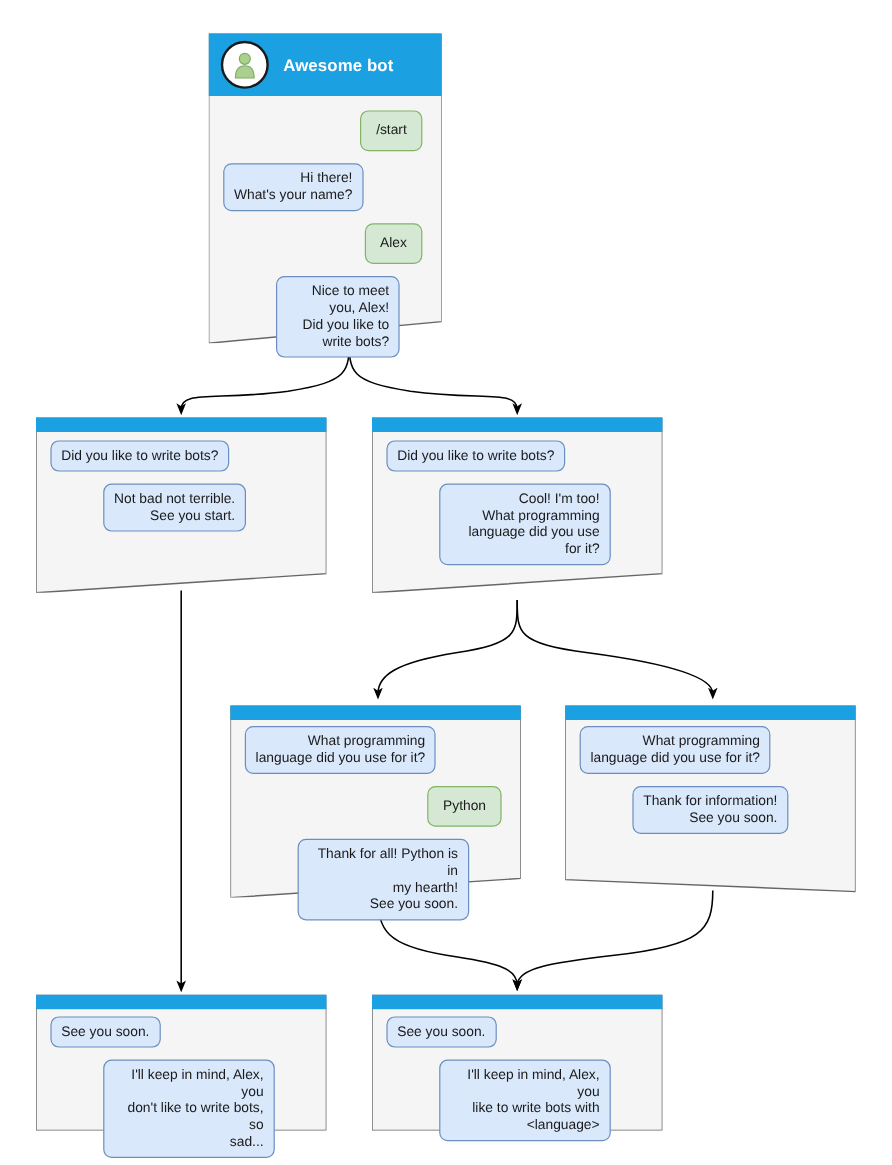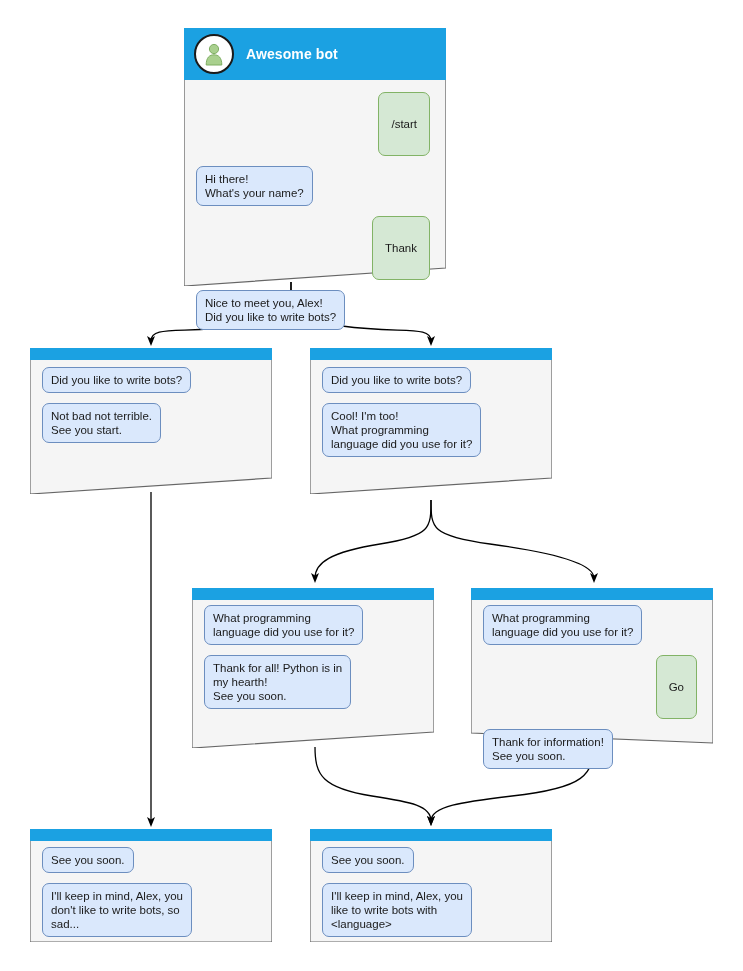--- a/index.html
+++ b/index.html
@@ -75,42 +75,42 @@
   }
   .msgs {
     position: relative;
     padding: 10px 12px 10px 12px;
     box-sizing: border-box;
   }
   .row {
     display: flex;
     margin-bottom: 10px;
   }
-  .row:last-child { margin-bottom: 0; }
-  .row.left { justify-content: flex-start; }
+  .row:last-child { margin-bottom: 0; margin-left: 44px; }
+  .row.left { justify-content: flex-start; text-align: right; }
   .row.right { justify-content: flex-end; }
   .bubble {
     font-size: 11.5px;
     line-height: 14px;
     color: #1a1a1a;
     padding: 5px 8px;
     border-radius: 7px;
     box-sizing: border-box;
     white-space: pre-line;
     max-width: 82%;
   }
   .bubble.bot {
     background: #dae8fc;
     border: 1px solid #6c8ebf;
   }
   .bubble.user {
     background: #d5e8d4;
     border: 1px solid #82b366;
     text-align: left;
-    padding: 24px 12px;
+    padding: 9px 12px;
   }
   .row.right .bubble.user { margin-right: 4px; }
 </style>
 </head>
 <body>
 
 <div id="canvas">
 
   <svg id="edge-layer" viewBox="0 0 743 971" width="743" height="971">
     <defs>
@@ -127,21 +127,21 @@
 
     <path d="M 431 500 C 431 528 431 536 490 544 C 550 552 594 563 594 578" fill="none" stroke="#000000" stroke-width="1.3" marker-end="url(#arrow)"></path>
 
     <path d="M 151 492 L 151 822" fill="none" stroke="#000000" stroke-width="1.3" marker-end="url(#arrow)"></path>
 
     <path d="M 315 747 C 315 775 322 788 372 796 C 412 802 431 806 431 821" fill="none" stroke="#000000" stroke-width="1.3" marker-end="url(#arrow)"></path>
 
     <path d="M 594 742 C 594 775 585 788 512 796 C 462 802 431 806 431 821" fill="none" stroke="#000000" stroke-width="1.3" marker-end="url(#arrow)"></path>
   </svg>
 
-  <div class="node" style="left:184px; top:28px; width:262px; height:258px;">
+  <div class="node" style="left:174px; top:28px; width:194px; height:258px;">
     <svg class="node-shape" viewBox="0 0 242 258" preserveAspectRatio="none">
       <polygon points="0,0 242,0 242,240 0,258" fill="#f5f5f5" stroke="#666666" stroke-width="1.2"></polygon>
     </svg>
     <div class="node-inner">
       <div class="titlebar root">
         <div class="avatar">
           <svg width="26" height="26" viewBox="0 0 26 26">
             <circle cx="13" cy="8" r="4.6" fill="#a9d08e" stroke="#7fae63" stroke-width="1"></circle>
             <path d="M 5.2 24 C 5.2 16.4 8.6 13.8 13 13.8 C 17.4 13.8 20.8 16.4 20.8 24 Z" fill="#a9d08e" stroke="#7fae63" stroke-width="1"></path>
           </svg>
@@ -150,21 +150,21 @@
       </div>
       <div class="msgs" style="padding-top:12px;">
         <div class="row right">
           <div class="bubble user">/start</div>
         </div>
         <div class="row left">
           <div class="bubble bot">Hi there!
 What's your name?</div>
         </div>
         <div class="row right">
-          <div class="bubble user">Thank</div>
+          <div class="bubble user">Alex</div>
         </div>
         <div class="row left">
           <div class="bubble bot">Nice to meet you, Alex!
 Did you like to write bots?</div>
         </div>
       </div>
     </div>
   </div>
 
   <div class="node" style="left:30px; top:348px; width:242px; height:146px;">
@@ -208,43 +208,43 @@
     <svg class="node-shape" viewBox="0 0 242 160" preserveAspectRatio="none">
       <polygon points="0,0 242,0 242,144 0,160" fill="#f5f5f5" stroke="#666666" stroke-width="1.2"></polygon>
     </svg>
     <div class="node-inner">
       <div class="titlebar"></div>
       <div class="msgs" style="padding-top:5px;">
         <div class="row left">
           <div class="bubble bot">What programming
 language did you use for it?</div>
         </div>
+        <div class="row right">
+          <div class="bubble user">Python</div>
+        </div>
         <div class="row left">
           <div class="bubble bot">Thank for all! Python is in
 my hearth!
 See you soon.</div>
         </div>
       </div>
     </div>
   </div>
 
   <div class="node" style="left:471px; top:588px; width:242px; height:160px;">
     <svg class="node-shape" viewBox="0 0 242 160" preserveAspectRatio="none">
       <polygon points="0,0 242,0 242,155 0,145" fill="#f5f5f5" stroke="#666666" stroke-width="1.2"></polygon>
     </svg>
     <div class="node-inner">
       <div class="titlebar"></div>
       <div class="msgs" style="padding-top:5px;">
         <div class="row left">
           <div class="bubble bot">What programming
 language did you use for it?</div>
         </div>
-        <div class="row right">
-          <div class="bubble user">Go</div>
-        </div>
         <div class="row left">
           <div class="bubble bot">Thank for information!
 See you soon.</div>
         </div>
       </div>
     </div>
   </div>
 
   <div class="node" style="left:30px; top:829px; width:242px; height:113px;">
     <svg class="node-shape" viewBox="0 0 242 113" preserveAspectRatio="none">

